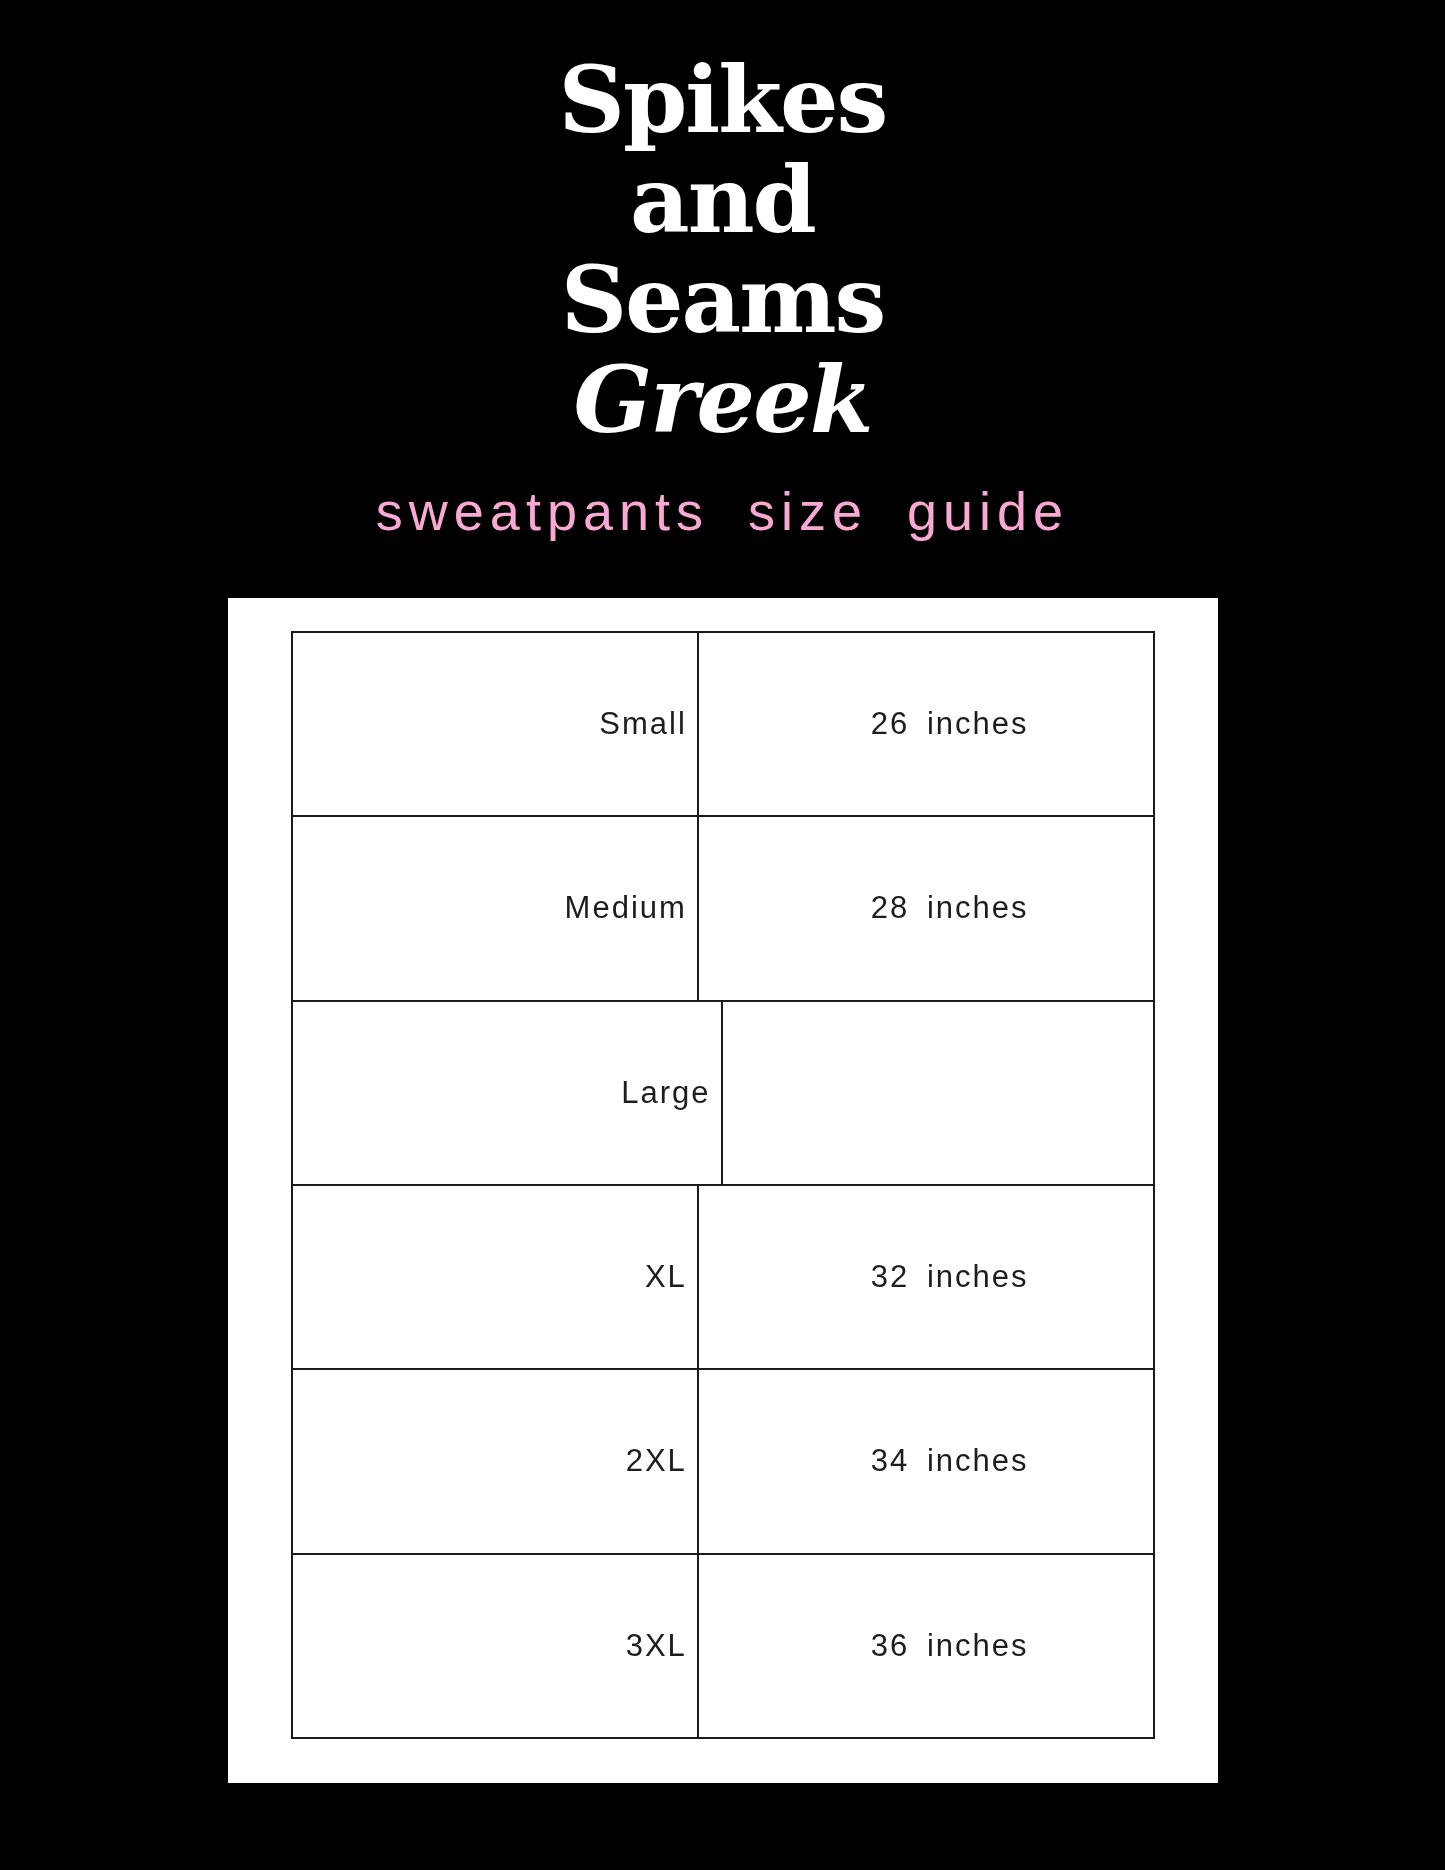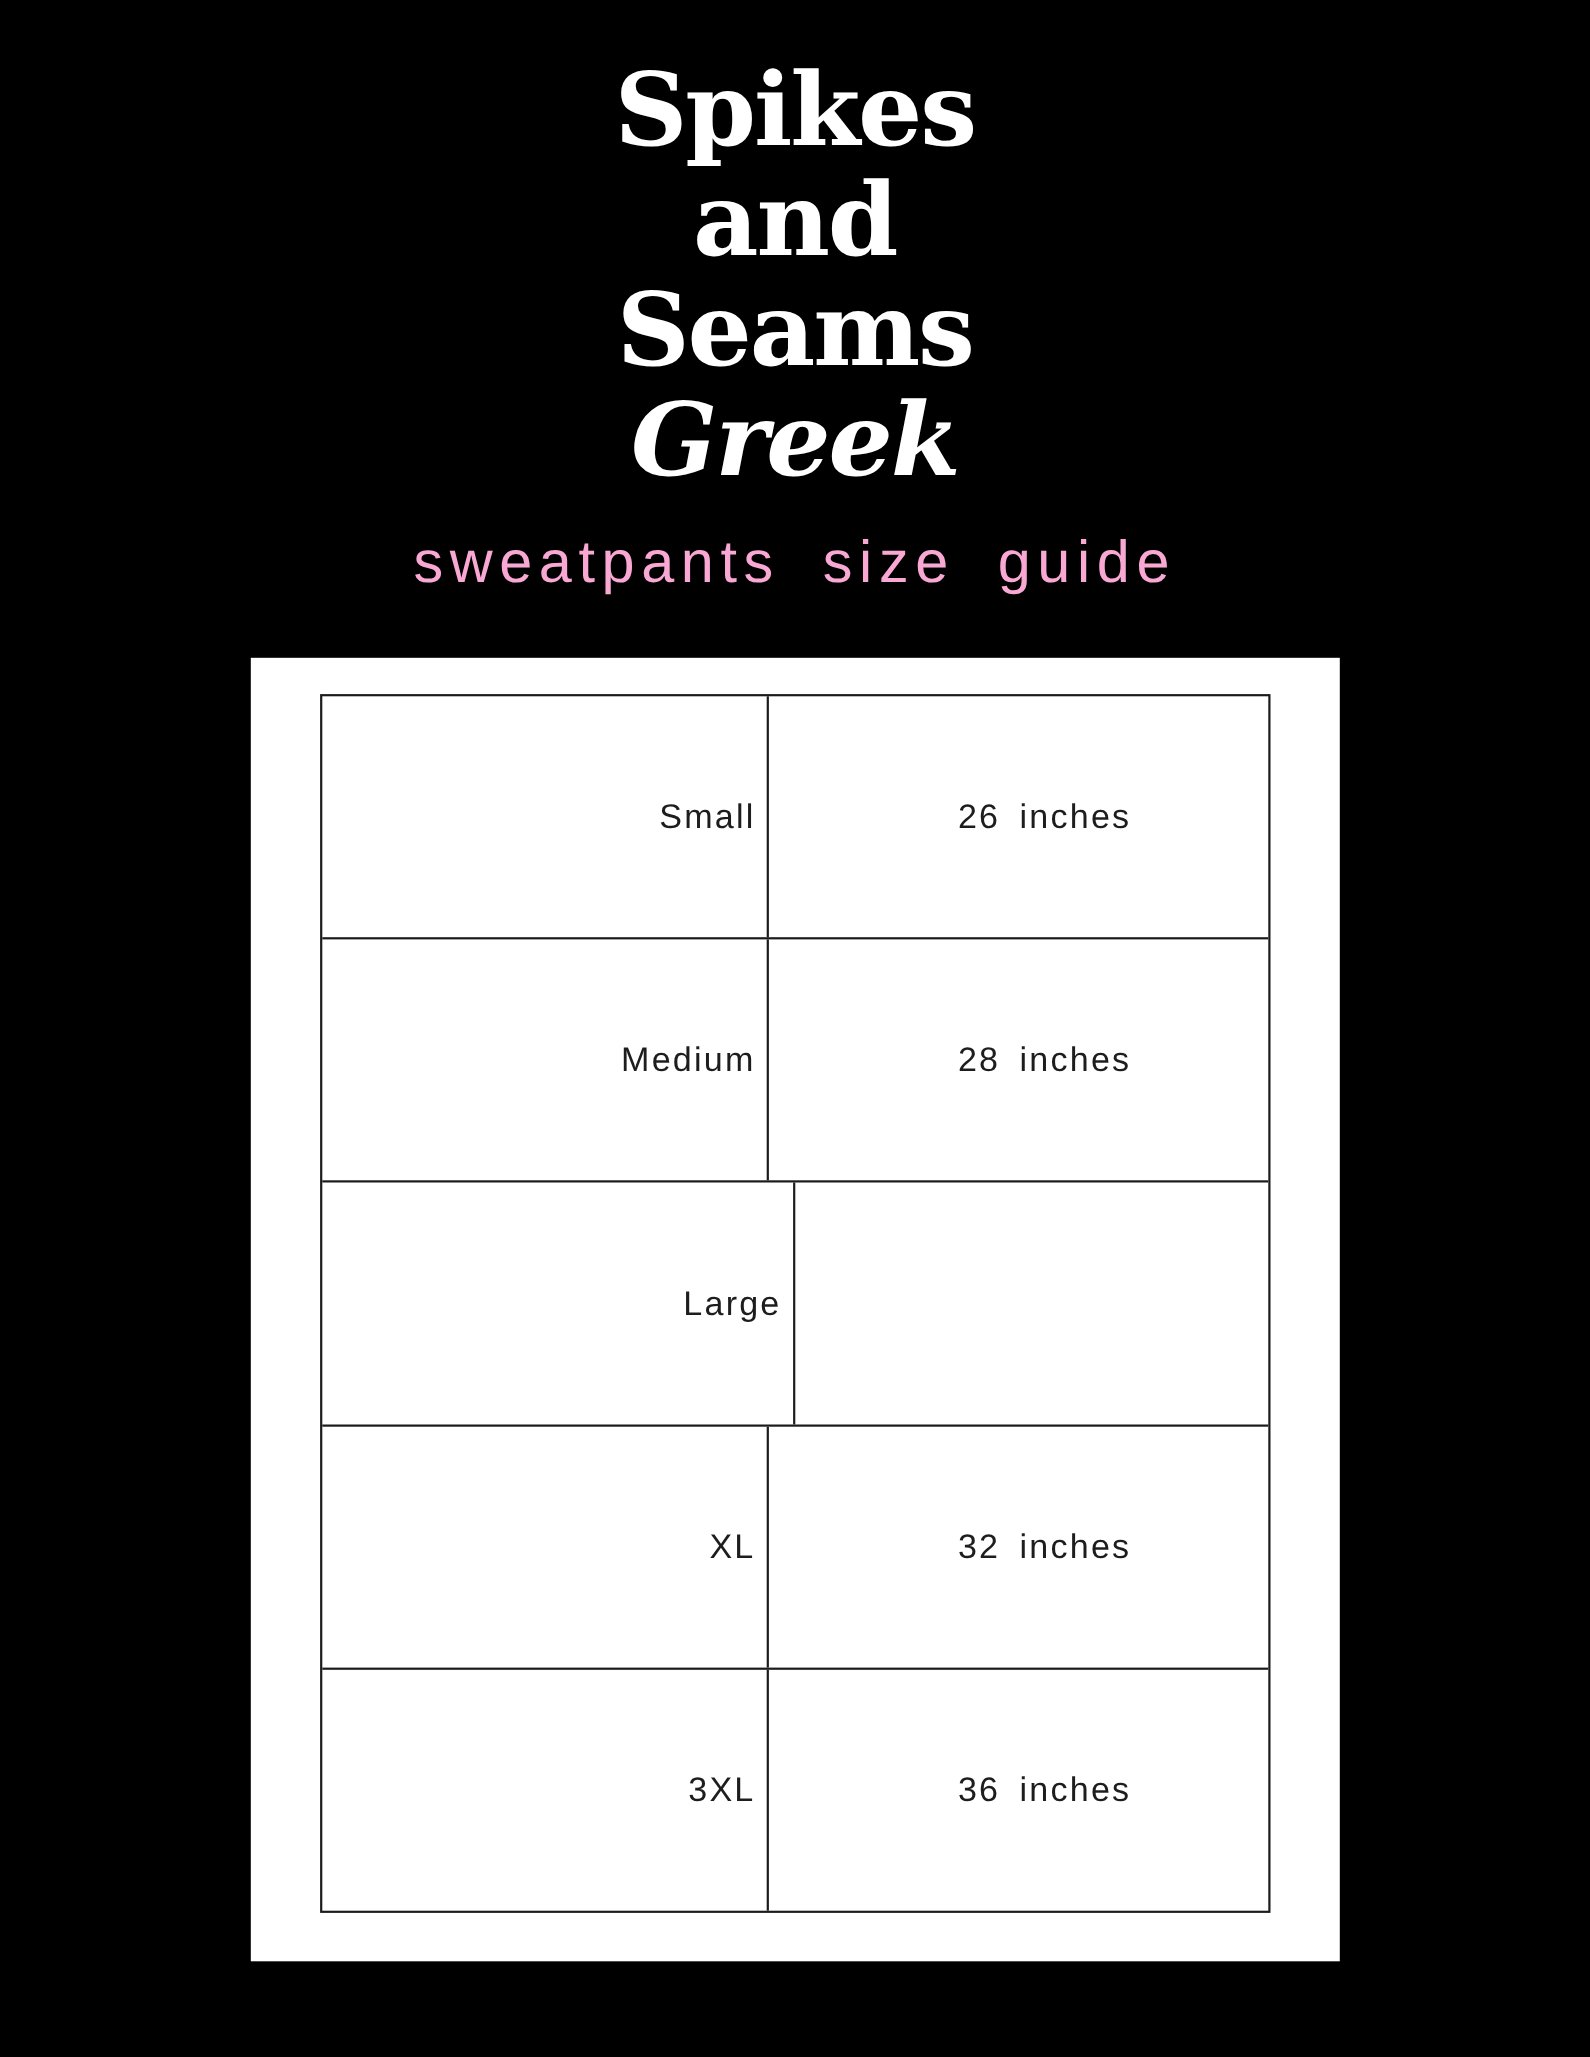--- a/index.html
+++ b/index.html
@@ -123,20 +123,24 @@
 
       <div class="trow">
         <div class="cell size">Large</div>
       </div>
 
       <div class="trow">
         <div class="cell size">XL</div>
         <div class="cell length">32 inches</div>
       </div>
 
+      <div class="trow">
+        <div class="cell size">2XL</div>
+        <div class="cell length">34 inches</div>
+      </div>
 
       <div class="trow">
         <div class="cell size">3XL</div>
         <div class="cell length">36 inches</div>
       </div>
 
     </div>
   </div>
 
 </div>

